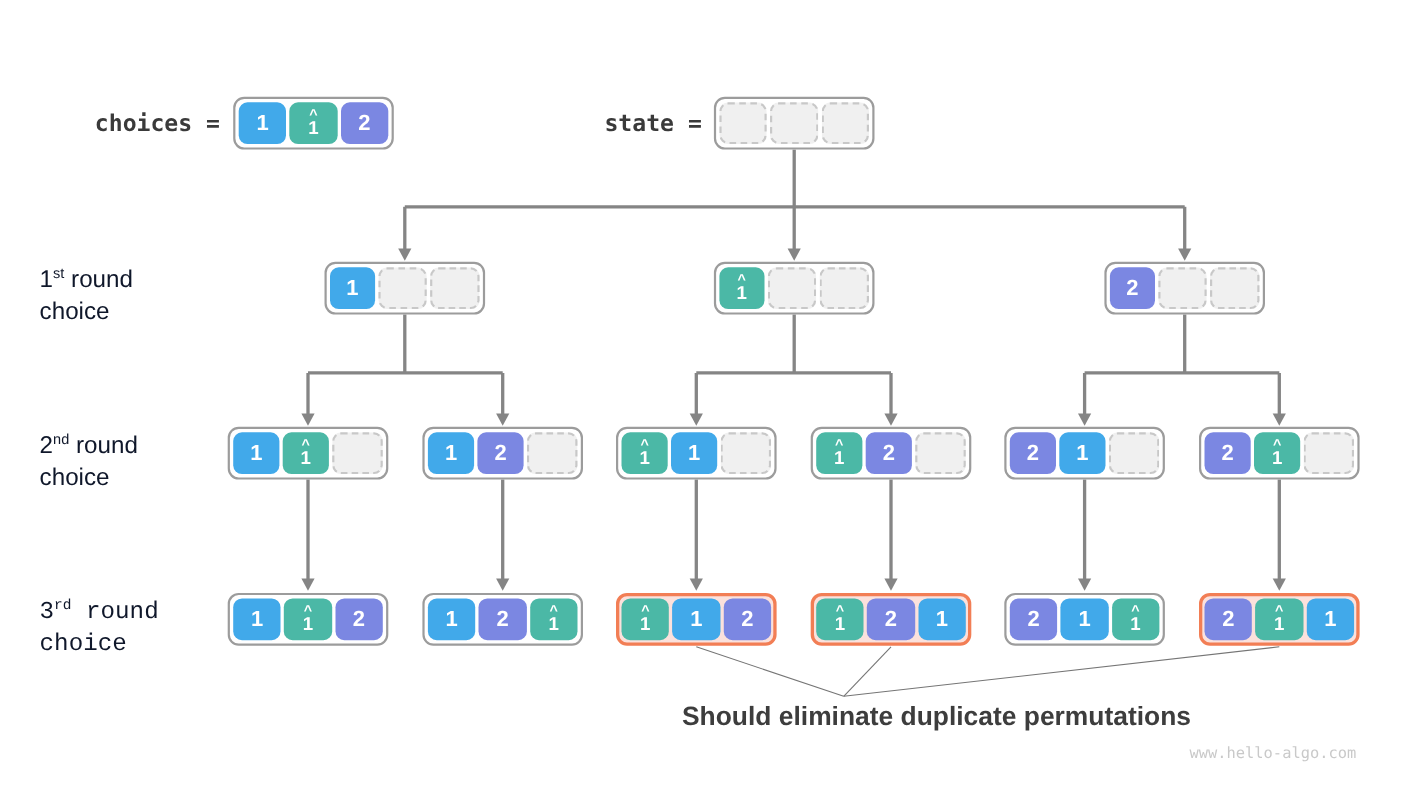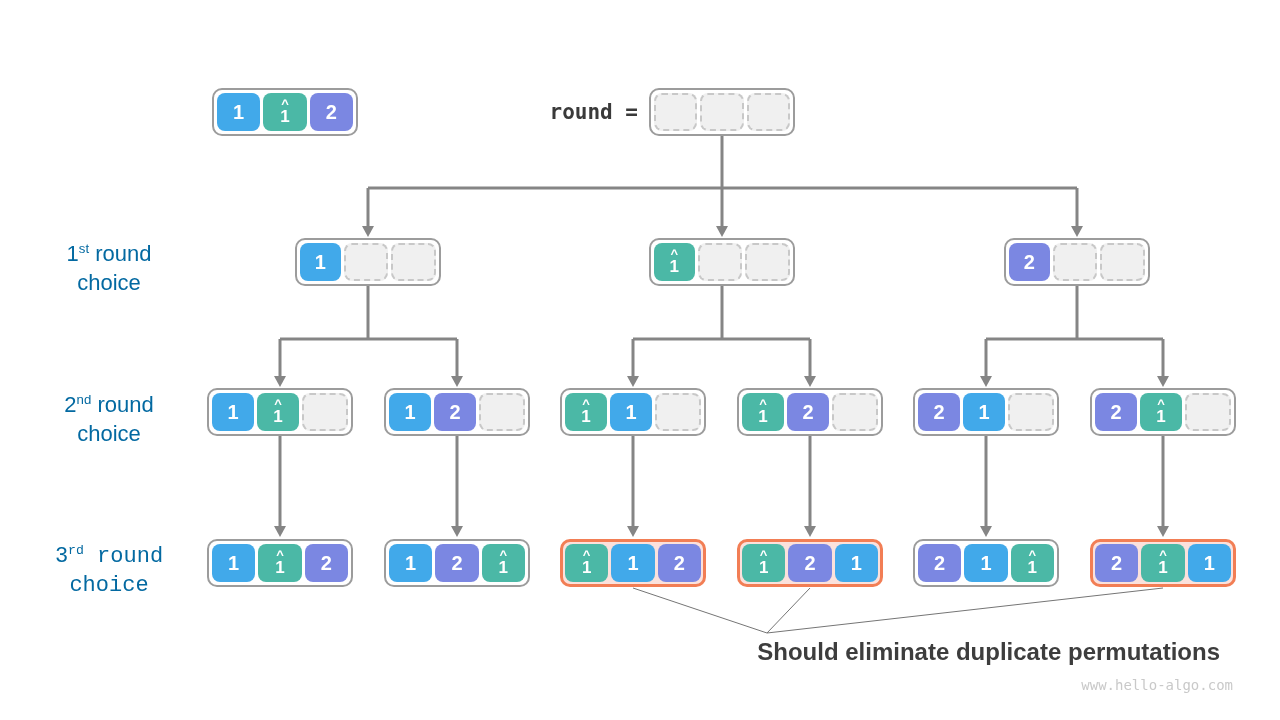--- a/index.html
+++ b/index.html
@@ -20,26 +20,26 @@
   .sbox.hl{border-width:3px;padding:2px;}
   .cell{
     flex:1;border-radius:8px;display:flex;flex-direction:column;
     align-items:center;justify-content:center;
     color:#ffffff;font-weight:bold;font-size:20px;line-height:20px;box-sizing:border-box;
   }
   .cell.empty{background:#f0f0f0;border:2px dashed #c8c8c8;}
   .cell .hat{font-size:13px;line-height:8px;height:8px;display:block;}
   .cell .digit{font-size:17px;line-height:17px;display:block;}
   .round-label{
-    position:absolute;left:24px;width:170px;text-align:center;
-    font-size:22px;line-height:29px;color:#0369a1;
+    position:absolute;left:36px;width:170px;text-align:left;
+    font-size:22px;line-height:29px;color:#0f172a;
   }
   .round-label sup{font-size:60%;}
   .annotation{
-    position:absolute;left:620px;top:638px;width:600px;text-align:right;
+    position:absolute;left:620px;top:638px;width:600px;text-align:left;
     font-size:24px;font-weight:bold;color:#3d3d3d;
   }
   .watermark{
     position:absolute;right:47px;top:677px;
     font-family:"DejaVu Sans Mono","Liberation Mono",monospace;
     font-size:14px;color:#c9c9c9;
   }
 </style>
 </head>
 <body>
@@ -81,30 +81,31 @@
       <path d="M1157 526 L1169 526 L1163 537 Z"></path>
     </g>
 
     <g stroke="#757575" stroke-width="1" fill="none">
       <path d="M633 588 L767 633"></path>
       <path d="M810 588 L767 633"></path>
       <path d="M1163 588 L767 633"></path>
     </g>
   </svg>
 
+  <div class="mono-label" style="left:40px;top:100px;width:160px;text-align:right;">choices =</div>
   <div class="sbox" style="left:212px;top:88px;">
       <div class="cell" style="background: rgb(65, 169, 234);">1</div>
       <div class="cell" style="background: rgb(75, 184, 166);">
         <span class="hat">^</span>
         <span class="digit">1</span>
       </div>
       <div class="cell" style="background: rgb(123, 135, 226);">2</div>
     </div>
 
-  <div class="mono-label" style="left:438px;top:100px;width:200px;text-align:right;">round =</div>
+  <div class="mono-label" style="left:438px;top:100px;width:200px;text-align:right;">state =</div>
   <div class="sbox" style="left:649px;top:88px;">
       <div class="cell empty"></div>
       <div class="cell empty"></div>
       <div class="cell empty"></div>
     </div>
 
   <div class="round-label" style="top:234px;">
     <span><span>1</span><sup>st</sup> <span>round</span></span><br>
     <span>choice</span>
   </div>

